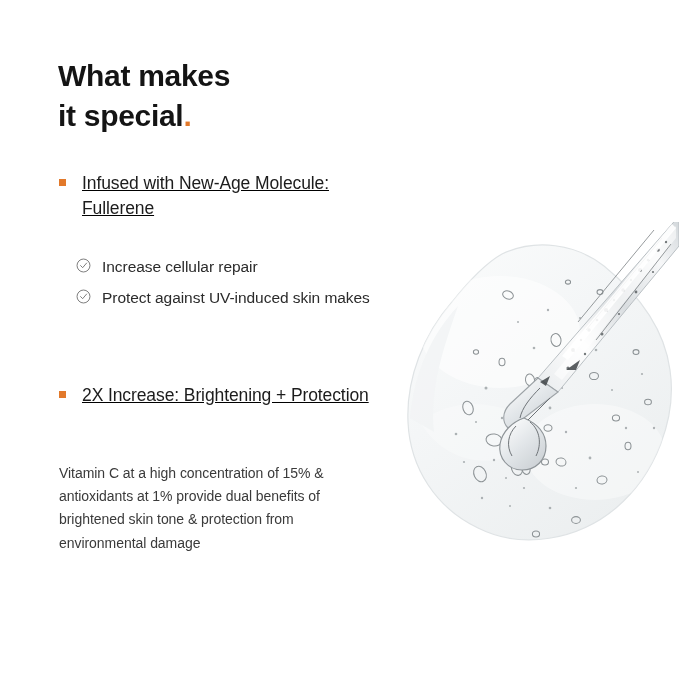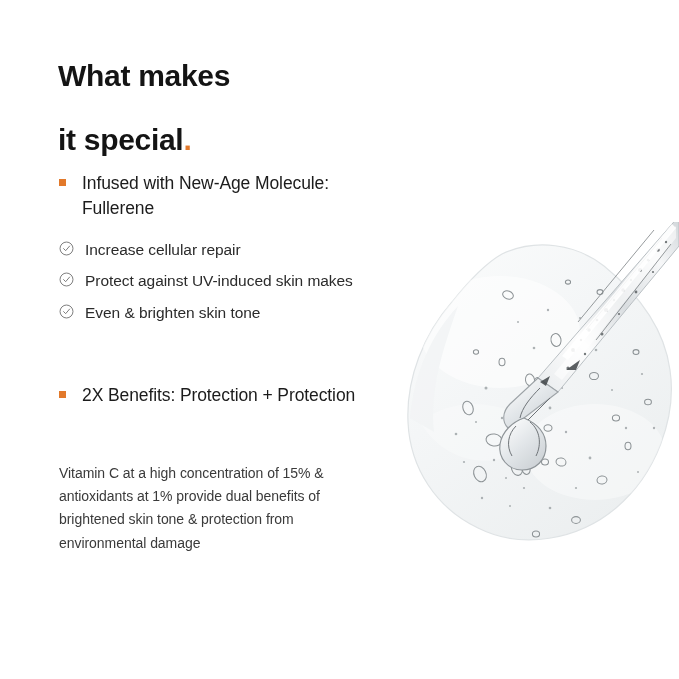--- a/index.html
+++ b/index.html
@@ -27,31 +27,31 @@
     top: 36px;
     font-size: 30px;
     font-weight: bold;
     line-height: 1.32;
     letter-spacing: -0.3px;
     color: #141414;
     white-space: pre-line;
   }
   .headline .line2 {
     display: block;
-    margin-top: 24px;
   }
   .headline .accent-dot {
     color: #E2792B;
   }
 
   
   .feature {
     position: absolute;
     left: 59px;
     width: 330px;
+    text-decoration: underline;
   }
   .feature-1 { top: 171px; }
   .feature-2 { top: 383px; }
 
   .feature-head {
     position: relative;
     padding-left: 23px;
     font-size: 17.5px;
     line-height: 1.42;
     color: #1c1c1c;
@@ -65,21 +65,21 @@
     height: 7px;
     background: #E2792B;
   }
 
   
   .checklist {
     position: absolute;
     left: 59px;
     top: 239px;
     width: 400px;
-    margin: 0;
+    margin: 17px;
     padding: 0;
     list-style: none;
   }
   .check-item {
     position: relative;
     padding-left: 26px;
     margin-bottom: 9px;
     font-size: 15.5px;
     line-height: 1.45;
     color: #2b2b2b;
@@ -148,35 +148,26 @@
     </li>
     <li class="check-item">
       <span class="check-icon">
         <svg viewBox="0 0 16 16" xmlns="http://www.w3.org/2000/svg">
           <circle cx="8" cy="8" r="6.9" fill="none" stroke="#6e6e6e" stroke-width="0.95"></circle>
           <path d="M4.9 8.1 L7.1 10.3 L11.3 5.4" fill="none" stroke="#6e6e6e" stroke-width="0.95" stroke-linecap="round" stroke-linejoin="round"></path>
         </svg>
       </span>
       <span>Protect against UV-induced skin makes</span>
     </li>
-    <li class="check-item">
-      <span class="check-icon">
-        <svg viewBox="0 0 16 16" xmlns="http://www.w3.org/2000/svg">
-          <circle cx="8" cy="8" r="6.9" fill="none" stroke="#6e6e6e" stroke-width="0.95"></circle>
-          <path d="M4.9 8.1 L7.1 10.3 L11.3 5.4" fill="none" stroke="#6e6e6e" stroke-width="0.95" stroke-linecap="round" stroke-linejoin="round"></path>
-        </svg>
-      </span>
-      <span>Even &amp; brighten skin tone</span>
-    </li>
   </ul>
 
   <div class="feature feature-2">
     <div class="feature-head">
       <span class="feature-bullet"></span>
-      <span>2X Benefits: Protection + Protection</span>
+      <span>2X Increase: Brightening + Protection</span>
     </div>
   </div>
 
   <p class="body-copy">Vitamin C at a high concentration of 15% &amp; antioxidants at 1% provide dual benefits of brightened skin tone &amp; protection from environmental damage</p>
 
   <div class="product-art">
     <svg viewBox="0 0 289 340" xmlns="http://www.w3.org/2000/svg">
       <defs>
         <linearGradient id="gelGrad" x1="0%" y1="0%" x2="70%" y2="100%">
           <stop offset="0%" stop-color="#fbfcfc"></stop>

